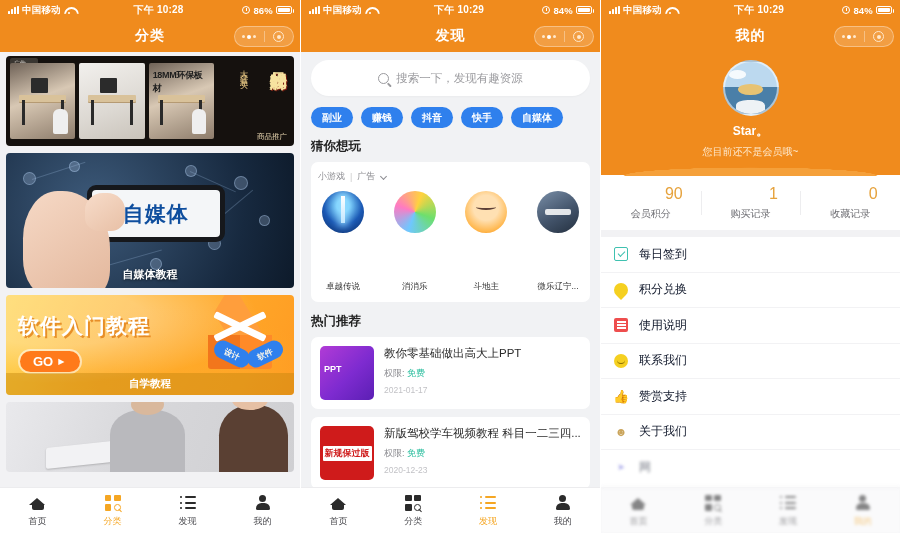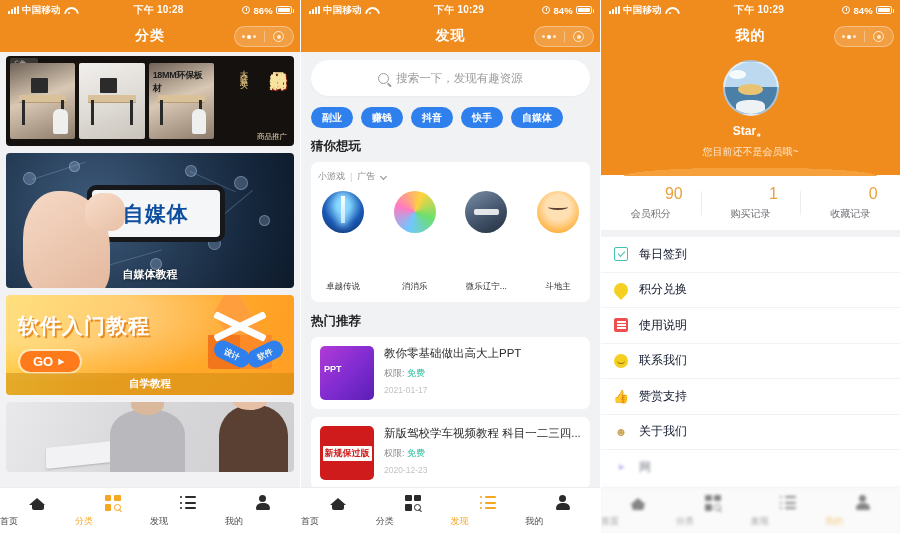--- a/index.html
+++ b/index.html
@@ -238,21 +238,21 @@
   .ic-smile { background:#f5d020; border-radius:50%; }
   .ic-smile::after { content:""; position:absolute; left:3px; top:5px; width:8px; height:4px;
                      border-bottom:1.3px solid #8a6d00; border-radius:0 0 8px 8px; }
   .ic-thumb { color:#2fb5e8; font-size:13px; }
   .ic-about { color:#caa45a; font-size:12px; }
   .mi-label { font-size:12px; color:#0f172a; }
 
   
   .tabbar { height:46px; background:#fff; border-top:1px solid #ececee;
             display:flex; align-items:center; flex:0 0 auto; }
-  .tab { flex:1; text-align:left; }
+  .tab { flex:1; text-align:center; }
   .tab-ico { height:18px; display:flex; align-items:center; justify-content:center; margin-bottom:3px; }
   .tab-lbl { font-size:9px; color:#4a4a4f; }
   .tab.active .tab-lbl { color:#f5a623; }
   .i-home { width:17px; height:15px; position:relative; }
   .i-home::before { content:""; position:absolute; left:0; top:3px; width:0; height:0;
       border-left:8.5px solid transparent; border-right:8.5px solid transparent; border-bottom:7px solid #2b2b2b; }
   .i-home::after { content:""; position:absolute; left:2.5px; top:9px; width:12px; height:6px;
       background:#2b2b2b; border-radius:0 0 2px 2px; }
   .i-grid { width:16px; height:16px; display:grid; grid-template-columns:1fr 1fr;
             grid-template-rows:1fr 1fr; gap:2.5px; }
@@ -499,26 +499,26 @@
         <div class="games">
           <div class="game">
             <div class="g-ico g1"></div>
             <div class="g-name">卓越传说</div>
           </div>
           <div class="game">
             <div class="g-ico g3"></div>
             <div class="g-name">消消乐</div>
           </div>
           <div class="game">
+            <div class="g-ico g4"></div>
+            <div class="g-name">斗地主</div>
+          </div>
+          <div class="game">
             <div class="g-ico g5"></div>
             <div class="g-name">微乐辽宁...</div>
-          </div>
-          <div class="game">
-            <div class="g-ico g4"></div>
-            <div class="g-name">斗地主</div>
           </div>
         </div>
       </div>
 
       <div class="sec-title" style="margin-top:11px">热门推荐</div>
 
       <div class="list-item">
         <div class="li-thumb t-ppt"></div>
         <div class="li-main">
           <div class="li-title">教你零基础做出高大上PPT</div>

